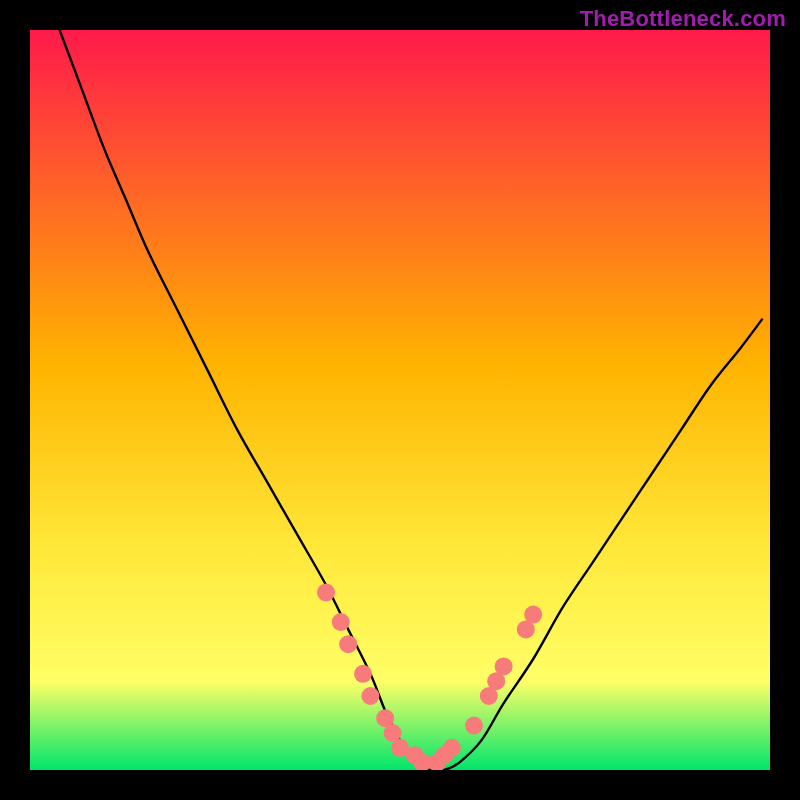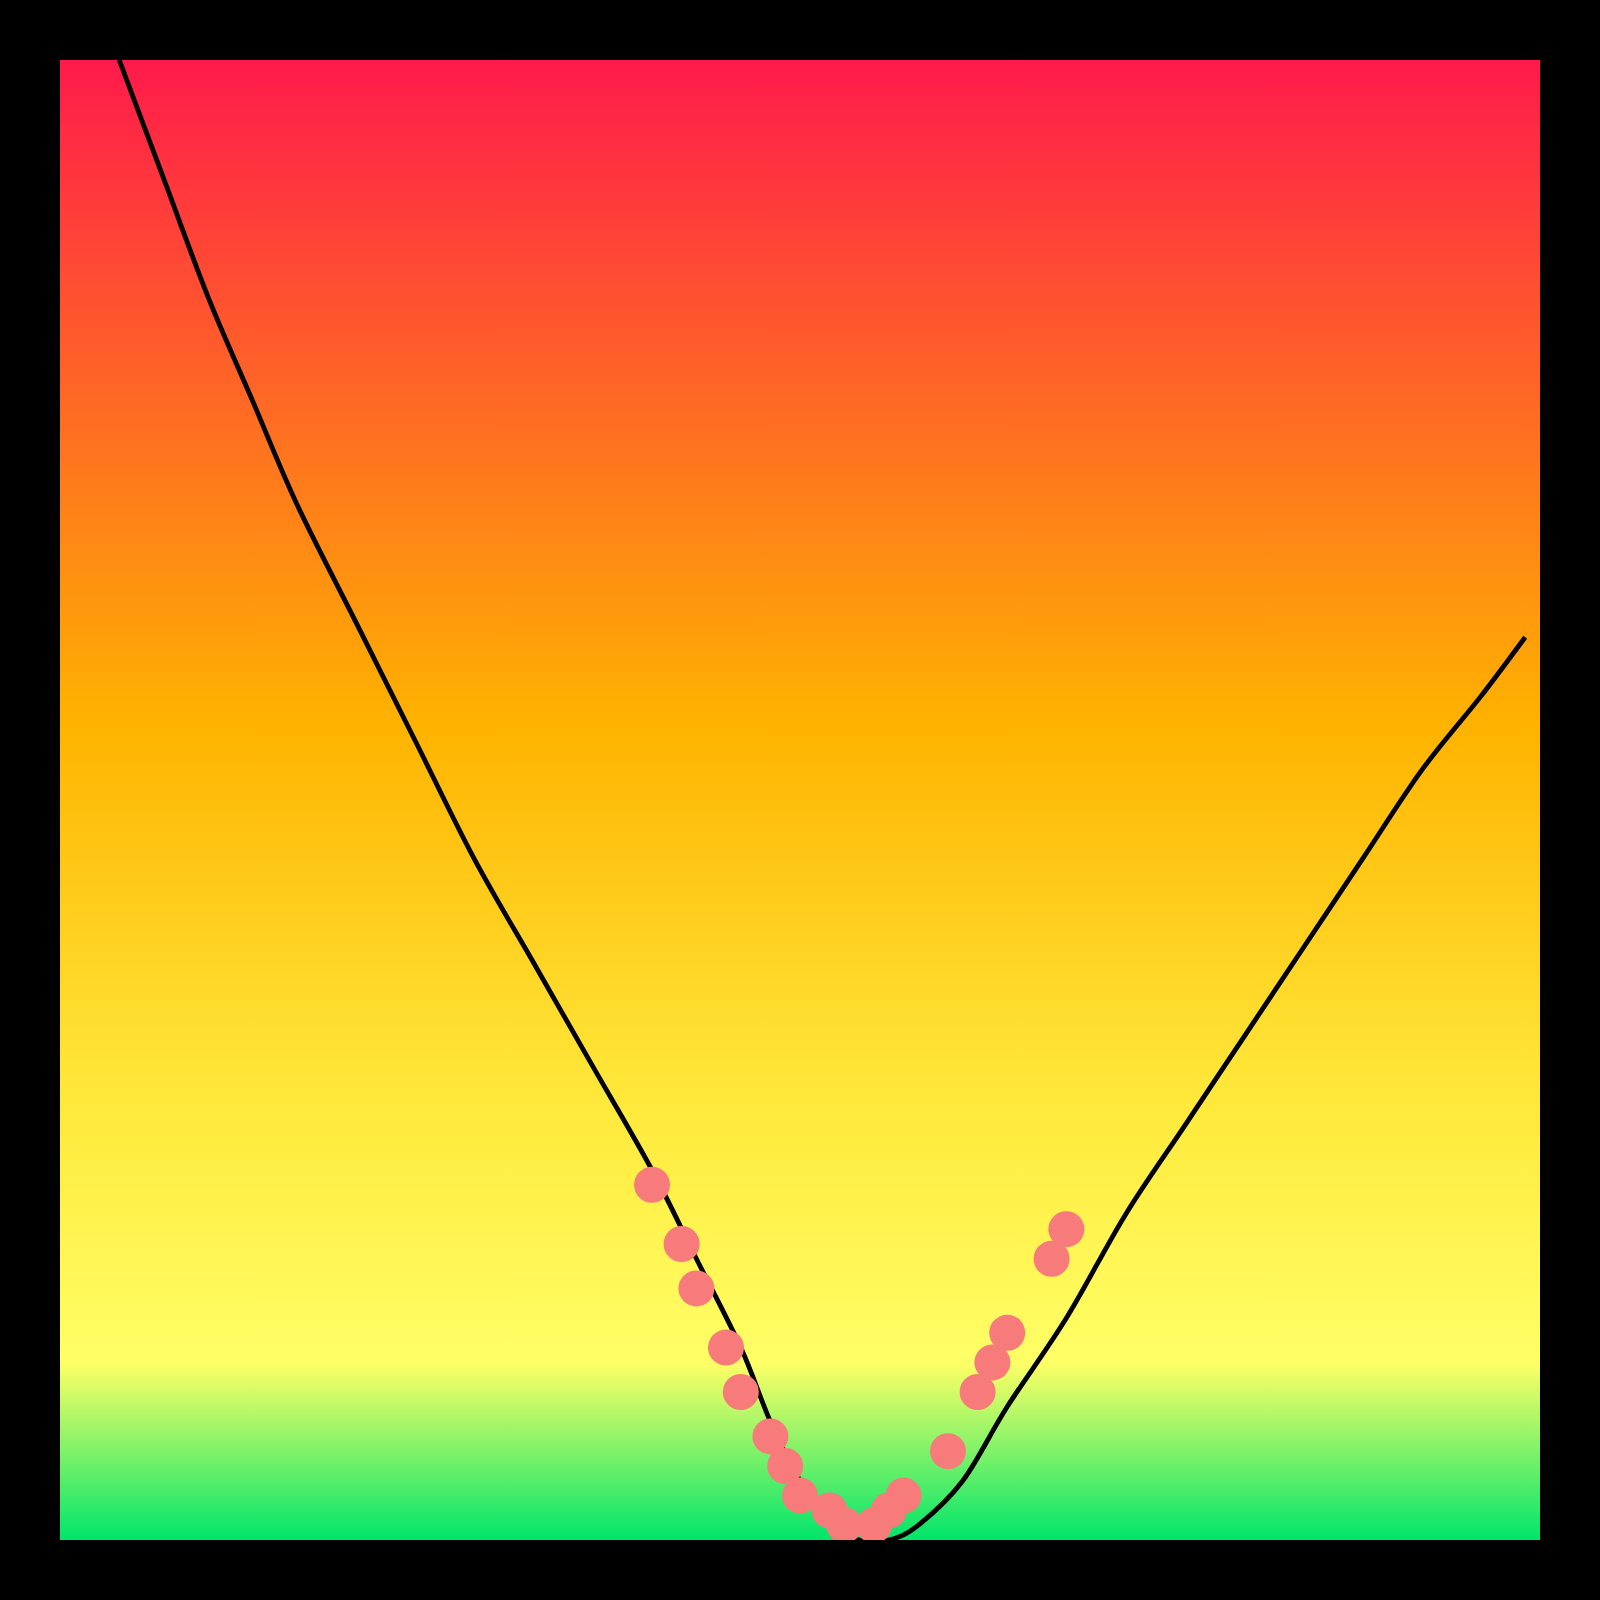--- a/index.html
+++ b/index.html
@@ -16,21 +16,21 @@
     width: 800px;
     height: 800px;
     background: #fff;
   }
   .watermark {
     position: absolute;
     top: 6px;
     right: 14px;
     font-size: 22px;
     font-weight: 600;
-    color: #000000;
+    color: #a21caf;
     letter-spacing: 0.2px;
     z-index: 10;
   }
   svg { display: block; }
 </style>
 </head>
 <body>
 
 <div class="frame">
   <div class="watermark">TheBottleneck.com</div>

